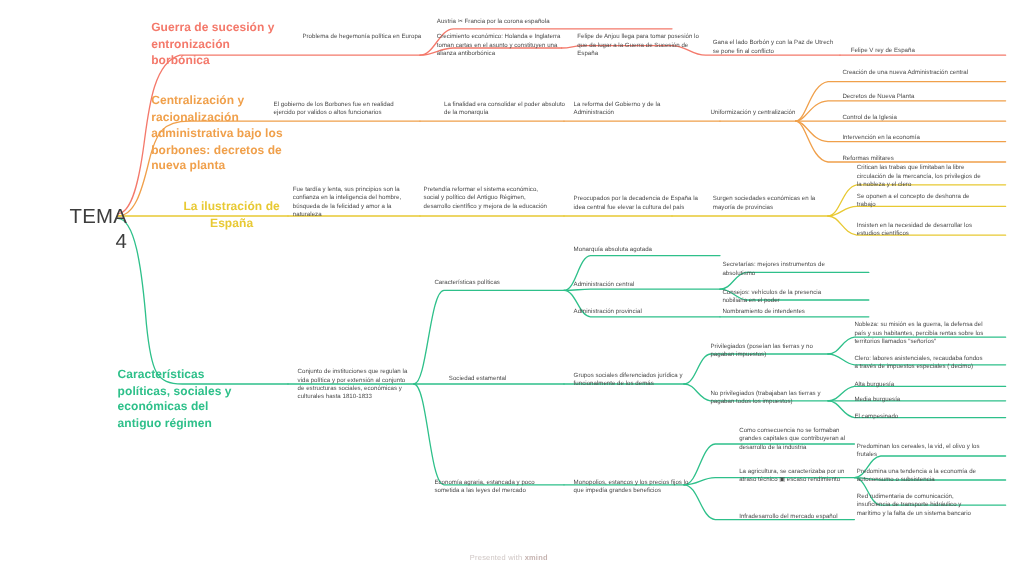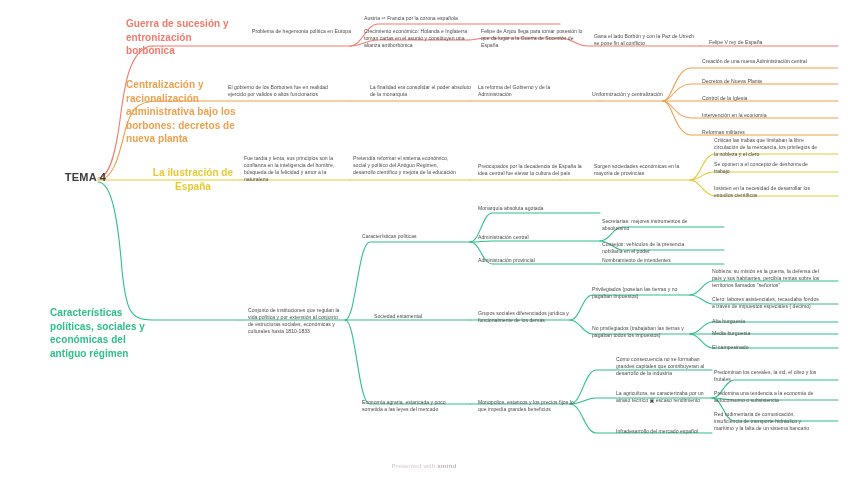--- a/index.html
+++ b/index.html
@@ -26,43 +26,43 @@
   }
   .node {
     position: absolute;
     line-height: 1.22;
     white-space: normal;
   }
   .node .txt { display: block; }
 
   
   .root {
-    font-size: 11px;
-    font-weight: bold;
+    font-size: 17px;
+    font-weight: normal;
     color: #3d3d3d;
     letter-spacing: 0.2px;
   }
   
   .lvl1 {
     font-size: 10px;
     font-weight: bold;
     line-height: 1.35;
     letter-spacing: 0.05px;
   }
   
   .lvl2, .lvl3, .lvl4 {
     font-size: 5.1px;
     color: #4a4a4a;
     line-height: 1.35;
     letter-spacing: 0.02px;
   }
   .c-red    { color: #f4796b; }
   .c-orange { color: #f0a04b; }
   .c-yellow { color: #e8c933; text-align: center; }
-  .c-green  { color: #2ec08a; }
+  .c-green  { color: #2ec08a; margin-left: 48px; }
 
   .footer {
     position: absolute;
     left: 0; right: 0;
     bottom: 9px;
     text-align: center;
     font-size: 6.2px;
     color: #cfc6c4;
     letter-spacing: 0.2px;
   }

